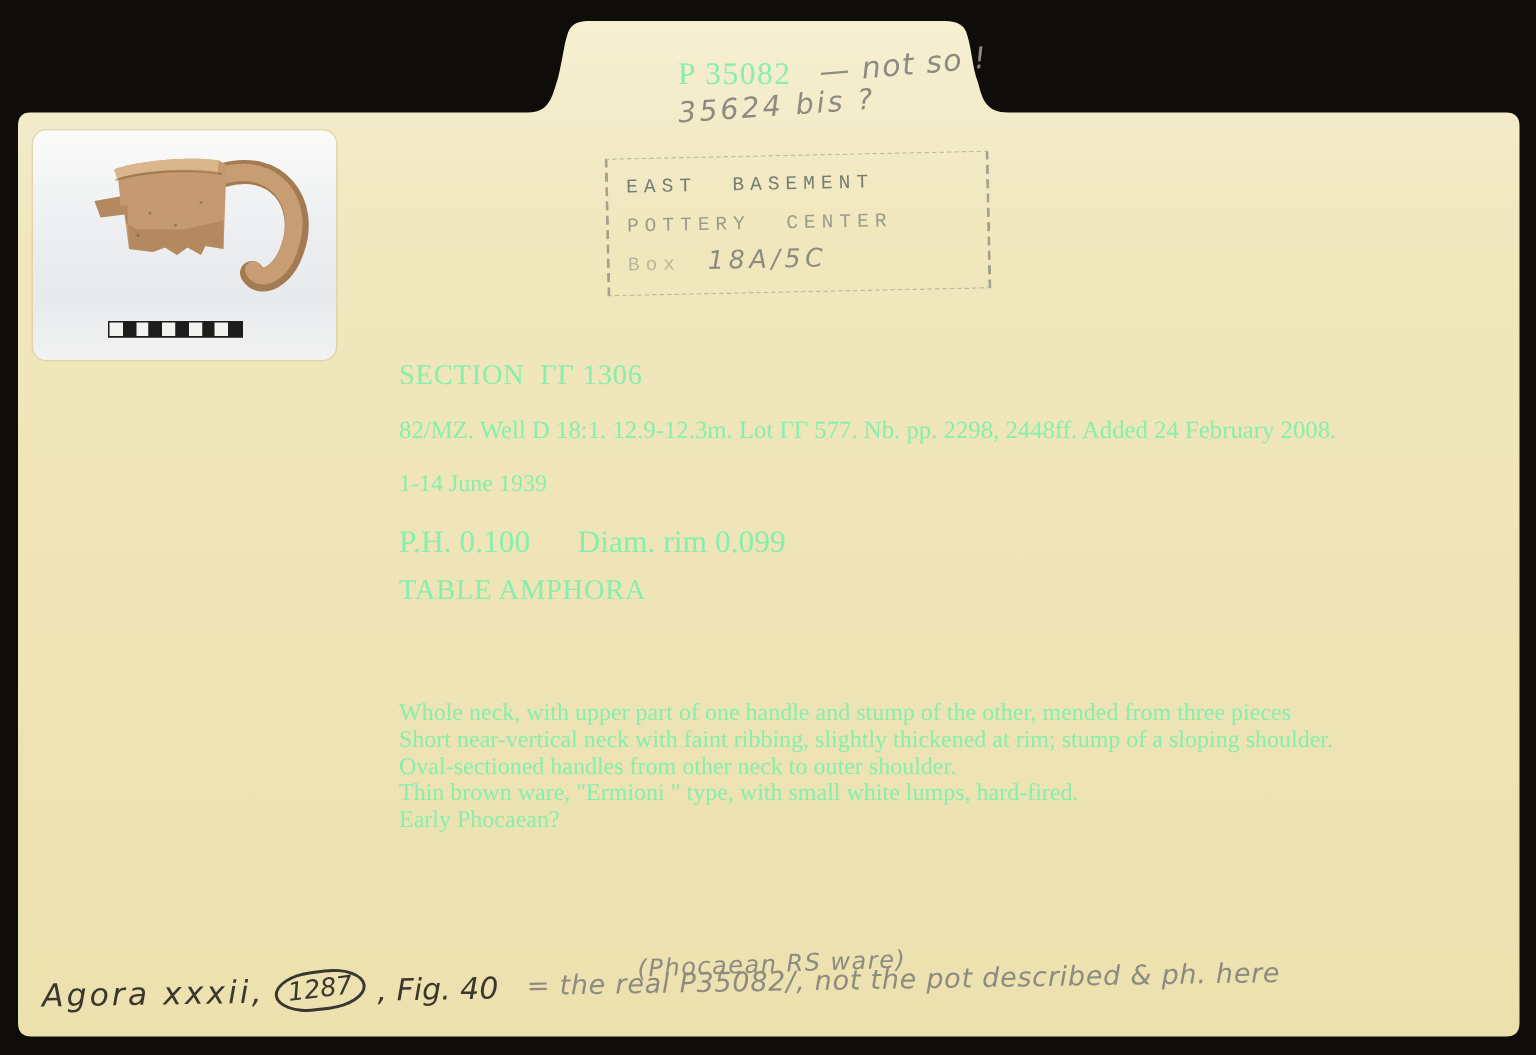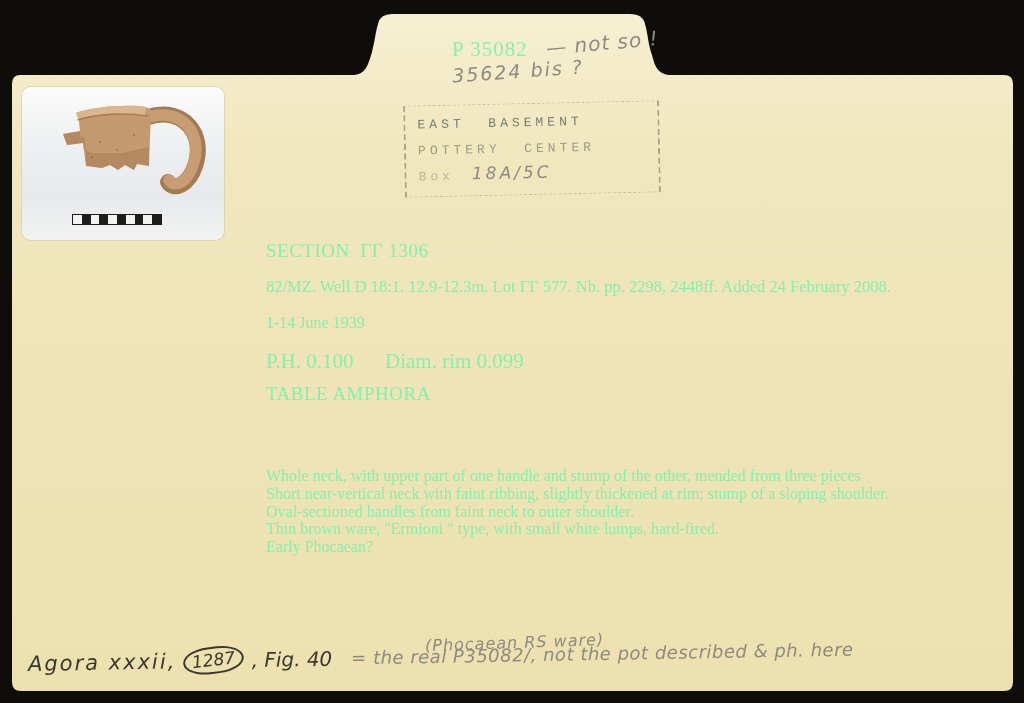--- a/index.html
+++ b/index.html
@@ -186,21 +186,21 @@
 
   <div class="abs typed pre section-line">SECTION  ΓΓ 1306</div>
   <div class="abs typed provenance-line">82/MZ. Well D 18:1. 12.9-12.3m. Lot ΓΓ 577. Nb. pp. 2298, 2448ff. Added 24 February 2008.</div>
   <div class="abs typed date-line">1-14 June 1939</div>
   <div class="abs typed pre dims-line">P.H. 0.100      Diam. rim 0.099</div>
   <div class="abs typed title-line">TABLE AMPHORA</div>
 
   <div class="abs typed desc-block">
     <div>Whole neck, with upper part of one handle and stump of the other, mended from three pieces</div>
     <div>Short near-vertical neck with faint ribbing, slightly thickened at rim; stump of a sloping shoulder.</div>
-    <div>Oval-sectioned handles from faint neck to outer shoulder.</div>
+    <div>Oval-sectioned handles from other neck to outer shoulder.</div>
     <div>Thin brown ware, "Ermioni " type, with small white lumps, hard-fired.</div>
     <div>Early Phocaean?</div>
   </div>
 
   <div class="abs hand pencil ware-note">(Phocaean RS ware)</div>
 
   <div class="abs citation-row">
     <span class="hand ink citation-prefix">Agora xxxii,</span>
     <span class="hand ink circled">1287</span>
     <span class="hand ink citation-suffix">, Fig. 40</span>

